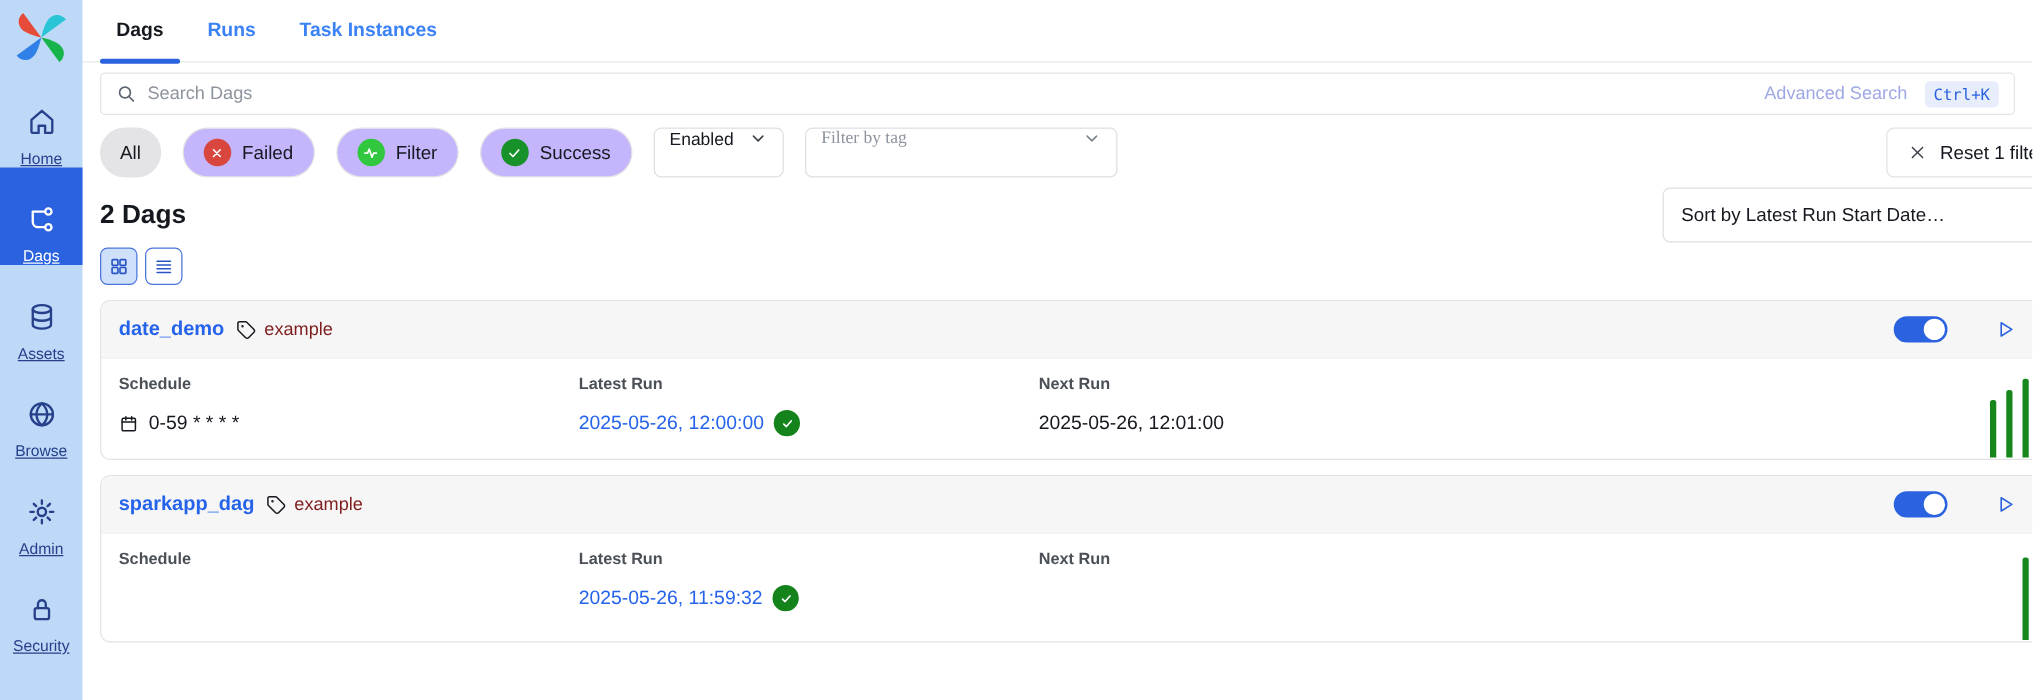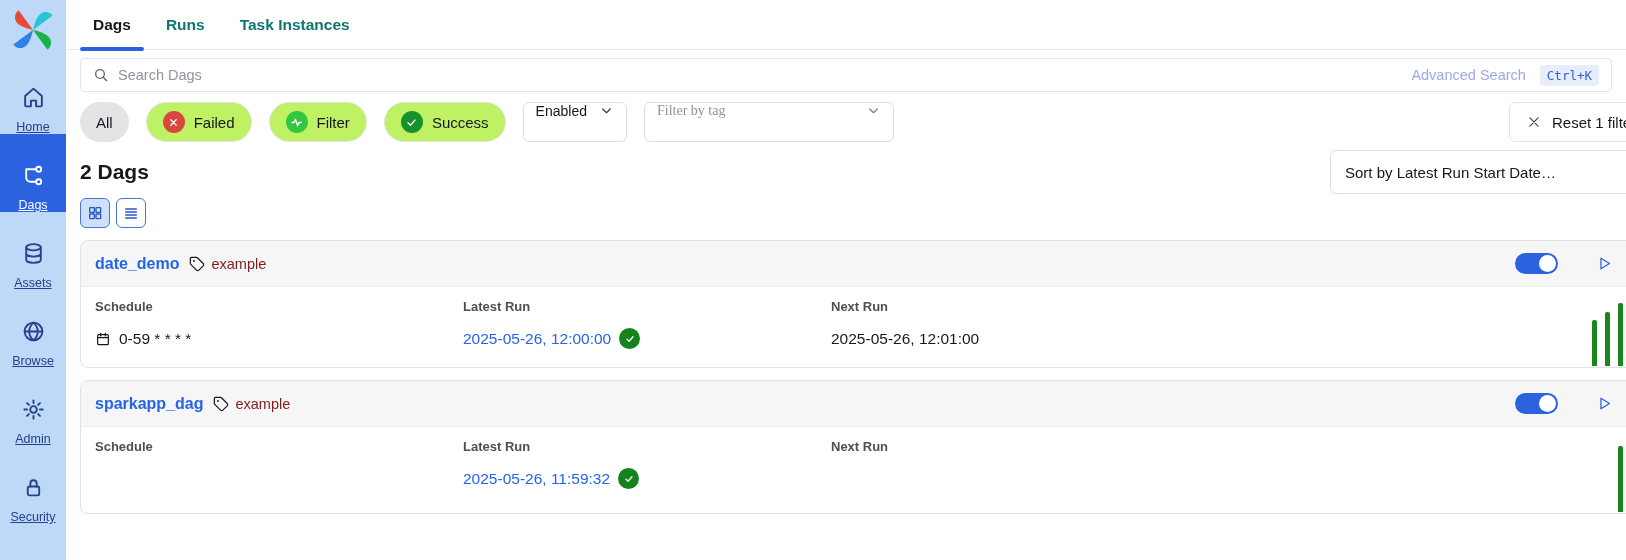--- a/index.html
+++ b/index.html
@@ -16,38 +16,38 @@
               justify-content:flex-end; gap:7px; color:var(--sidebar-tx); font-size:12.5px; cursor:pointer;text-decoration:underline; }
   .nav-item svg { width:25px; height:25px; stroke:currentColor; fill:none; stroke-width:1.8;
                   stroke-linecap:round; stroke-linejoin:round; }
   .nav-item.active { background:var(--accent); color:#fff; }
 
   
   .main { position:absolute; left:66px; top:0; right:0; height:560px; }
 
   .tabs { display:flex; align-items:stretch; height:50px; border-bottom:1px solid #e7e9ec; padding-left:14px; }
   .tab { display:flex; align-items:center; padding:0 13px; margin-right:9px; font-weight:bold;
-         font-size:15.5px; color:#0f766e; position:relative; cursor:pointer; }
+         font-size:15.5px; color:#3b82f6; position:relative; cursor:pointer; }
   .tab.active { color:#15181e; }
   .tab.active::after { content:""; position:absolute; left:0; right:0; bottom:-2px; height:4px;
                        background:var(--accent); border-radius:2px; }
 
   .search-row { margin:8px 14px 0 14px; height:34px; border:1px solid #e1e4e8; border-radius:4px;
                 display:flex; align-items:center; padding:0 12px; }
   .search-row svg.mag { width:16px; height:16px; stroke:#5b6370; fill:none; stroke-width:2; stroke-linecap:round; }
   .search-input { flex:1; border:none; outline:none; font-size:14.5px; margin-left:9px; color:#333;
                   font-family:"Liberation Sans",sans-serif; background:transparent; }
   .search-input::placeholder { color:#8d949e; }
   .adv-search { color:#9fa8e4; font-size:14.5px; cursor:pointer; white-space:nowrap; }
   .kbd { margin-left:14px; background:#e7edfb; color:var(--accent); border-radius:4px; padding:3px 7px;
          font-family:"DejaVu Sans Mono", monospace; font-size:12.5px; white-space:nowrap; }
 
   .filter-row { margin:10px 14px 0 14px; height:40px; display:flex; align-items:center; gap:17px; position:relative; }
   .chip { display:flex; align-items:center; gap:9px; height:40px; padding:16px 16px; border-radius:20px;
-          border:1px solid #e3e3e6; background:#bef264; font-size:15px; color:#15181e; cursor:pointer; white-space:nowrap; }
+          border:1px solid #e3e3e6; background:#c4b5fd; font-size:15px; color:#15181e; cursor:pointer; white-space:nowrap; }
   .chip.all { background:#e4e4e7; border-color:#e4e4e7; padding:0 15px; }
   .dot { width:22px; height:22px; border-radius:50%; display:flex; align-items:center; justify-content:center; }
   .dot svg { width:13px; height:13px; stroke:#fff; fill:none; stroke-width:2.4; stroke-linecap:round; stroke-linejoin:round; }
   .dot.failed  { background:#d9463d; }
   .dot.running { background:#31c73f; }
   .dot.success { background:#17922b; }
   .selbox { height:40px; border:1px solid #dcdfe4; border-radius:6px; display:flex; align-items:flex-start;
             padding:0 12px; font-size:14px; color:#15181e; cursor:pointer; background:#fff; }
   .selbox .chev { margin-left:12px; }
   .chev svg { width:15px; height:15px; stroke:#3c4149; fill:none; stroke-width:2; stroke-linecap:round; stroke-linejoin:round; display:block; }

